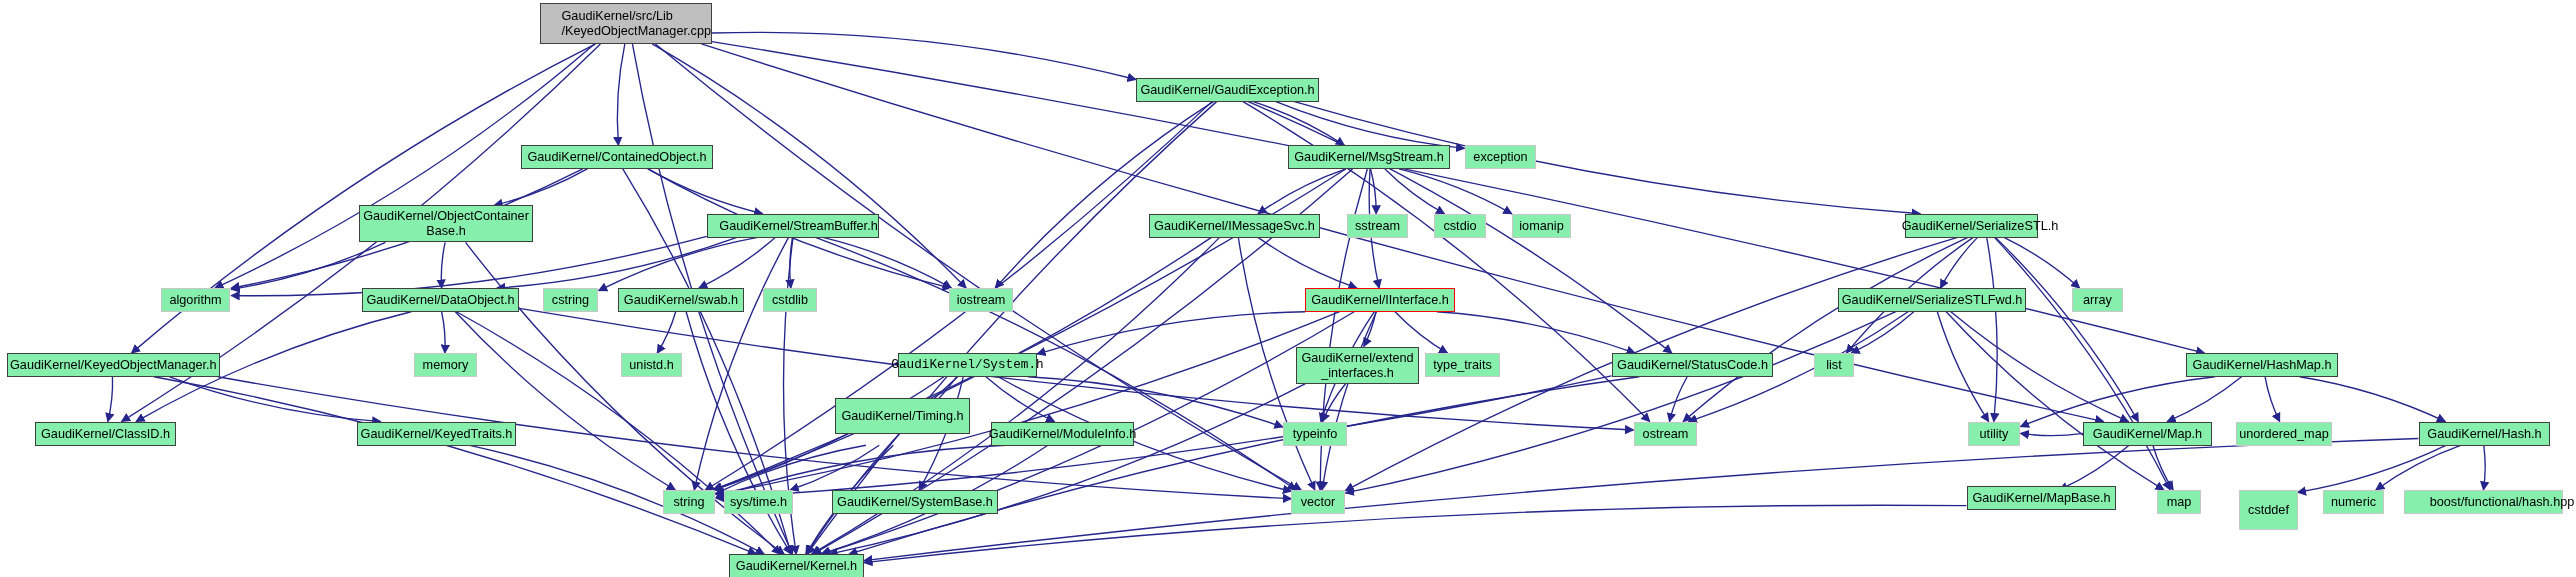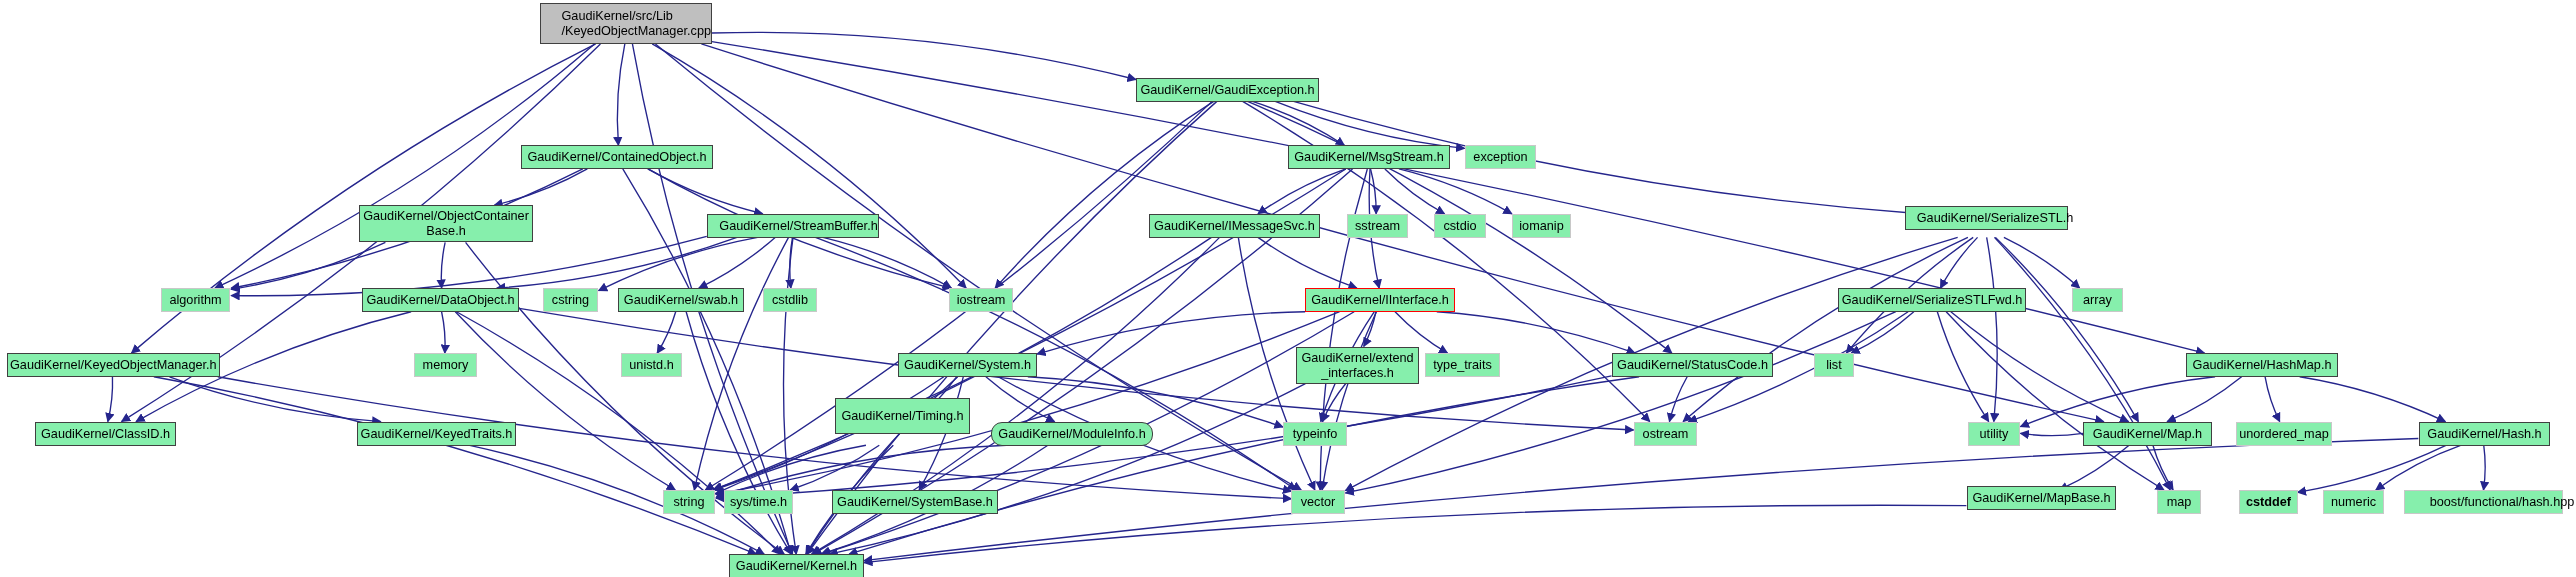--- a/index.html
+++ b/index.html
@@ -195,55 +195,55 @@
       <div class="node hdr" style="left: 521px; top: 145px; width: 192px; height: 24px;"><span class="lbl">GaudiKernel/ContainedObject.h</span></div>
       <div class="node hdr" style="left: 1288px; top: 145px; width: 162px; height: 24px;"><span class="lbl">GaudiKernel/MsgStream.h</span></div>
       <div class="node ext" style="left: 1465px; top: 145px; width: 71px; height: 24px;"><span class="lbl">exception</span></div>
       <div class="node hdr" style="left: 359px; top: 205px; width: 174px; height: 37px;"><span class="lbl">GaudiKernel/ObjectContainer
 Base.h</span></div>
       <div class="node hdr" style="left: 707px; top: 214px; width: 172px; height: 24px; padding-left: 11px;"><span class="lbl">GaudiKernel/StreamBuffer.h</span></div>
       <div class="node hdr" style="left: 1149px; top: 214px; width: 171px; height: 24px;"><span class="lbl">GaudiKernel/IMessageSvc.h</span></div>
       <div class="node ext" style="left: 1347px; top: 214px; width: 61px; height: 24px;"><span class="lbl">sstream</span></div>
       <div class="node ext" style="left: 1434px; top: 214px; width: 52px; height: 24px;"><span class="lbl">cstdio</span></div>
       <div class="node ext" style="left: 1512px; top: 214px; width: 59px; height: 24px;"><span class="lbl">iomanip</span></div>
-      <div class="node hdr" style="left: 1905px; top: 206px; width: 163px; height: 24px; padding-left: 17px;"><span class="lbl">GaudiKernel/SerializeSTL.h</span></div>
+      <div class="node hdr" style="left: 1905px; top: 214px; width: 133px; height: 24px; padding-left: 17px;"><span class="lbl">GaudiKernel/SerializeSTL.h</span></div>
       <div class="node ext" style="left: 161px; top: 288px; width: 69px; height: 24px;"><span class="lbl">algorithm</span></div>
       <div class="node hdr" style="left: 362px; top: 288px; width: 157px; height: 24px;"><span class="lbl">GaudiKernel/DataObject.h</span></div>
       <div class="node ext" style="left: 543px; top: 288px; width: 55px; height: 24px;"><span class="lbl">cstring</span></div>
       <div class="node hdr" style="left: 618px; top: 288px; width: 126px; height: 24px;"><span class="lbl">GaudiKernel/swab.h</span></div>
       <div class="node ext" style="left: 763px; top: 288px; width: 54px; height: 24px;"><span class="lbl">cstdlib</span></div>
       <div class="node ext" style="left: 949px; top: 288px; width: 64px; height: 24px;"><span class="lbl">iostream</span></div>
       <div class="node cur" style="left: 1305px; top: 288px; width: 150px; height: 24px;"><span class="lbl">GaudiKernel/IInterface.h</span></div>
       <div class="node hdr" style="left: 1838px; top: 288px; width: 188px; height: 24px;"><span class="lbl">GaudiKernel/SerializeSTLFwd.h</span></div>
       <div class="node ext" style="left: 2072px; top: 288px; width: 51px; height: 24px;"><span class="lbl">array</span></div>
       <div class="node hdr" style="left: 6.8px; top: 353px; width: 213px; height: 24px;"><span class="lbl">GaudiKernel/KeyedObjectManager.h</span></div>
       <div class="node ext" style="left: 414px; top: 353px; width: 63px; height: 24px;"><span class="lbl">memory</span></div>
       <div class="node ext" style="left: 621px; top: 353px; width: 61px; height: 24px;"><span class="lbl">unistd.h</span></div>
-      <div class="node hdr" style="left: 898px; top: 353px; width: 139px; height: 24px;"><span class="lbl">GaudiKernel/System.h</span></div>
+      <div class="node hdr" style="left: 898px; top: 353px; width: 139px; height: 24px; font-family: Liberation Mono, monospace;"><span class="lbl">GaudiKernel/System.h</span></div>
       <div class="node hdr" style="left: 1296px; top: 347px; width: 123px; height: 37px;"><span class="lbl">GaudiKernel/extend
 _interfaces.h</span></div>
       <div class="node ext" style="left: 1425px; top: 353px; width: 75px; height: 24px;"><span class="lbl">type_traits</span></div>
       <div class="node hdr" style="left: 1612px; top: 353px; width: 161px; height: 24px;"><span class="lbl">GaudiKernel/StatusCode.h</span></div>
       <div class="node ext" style="left: 1814px; top: 353px; width: 40px; height: 24px;"><span class="lbl">list</span></div>
       <div class="node hdr" style="left: 2186px; top: 353px; width: 152px; height: 24px;"><span class="lbl">GaudiKernel/HashMap.h</span></div>
       <div class="node hdr" style="left: 35px; top: 422px; width: 141px; height: 24px;"><span class="lbl">GaudiKernel/ClassID.h</span></div>
       <div class="node hdr" style="left: 357px; top: 422px; width: 159px; height: 24px;"><span class="lbl">GaudiKernel/KeyedTraits.h</span></div>
       <div class="node hdr" style="left: 835px; top: 398px; width: 135px; height: 36px; text-align: right;"><span class="lbl">GaudiKernel/Timing.h</span></div>
-      <div class="node hdr" style="left: 991px; top: 422px; width: 162px; height: 24px; border-radius: 11px;"><span class="lbl">GaudiKernel/ModuleInfo.h</span></div>
+      <div class="node hdr" style="left: 991px; top: 422px; width: 143px; height: 24px;"><span class="lbl">GaudiKernel/ModuleInfo.h</span></div>
       <div class="node ext" style="left: 1283px; top: 422px; width: 64px; height: 24px;"><span class="lbl">typeinfo</span></div>
       <div class="node ext" style="left: 1634px; top: 422px; width: 63px; height: 24px;"><span class="lbl">ostream</span></div>
       <div class="node ext" style="left: 1968px; top: 422px; width: 52px; height: 24px;"><span class="lbl">utility</span></div>
       <div class="node hdr" style="left: 2083px; top: 422px; width: 129px; height: 24px;"><span class="lbl">GaudiKernel/Map.h</span></div>
       <div class="node ext" style="left: 2236px; top: 422px; width: 96px; height: 24px;"><span class="lbl">unordered_map</span></div>
       <div class="node hdr" style="left: 2419px; top: 422px; width: 131px; height: 24px;"><span class="lbl">GaudiKernel/Hash.h</span></div>
       <div class="node ext" style="left: 663px; top: 490px; width: 52px; height: 24px;"><span class="lbl">string</span></div>
       <div class="node ext" style="left: 724px; top: 490px; width: 69px; height: 24px; text-align: center;"><span class="lbl">sys/time.h</span></div>
       <div class="node hdr" style="left: 832px; top: 490px; width: 166px; height: 24px;"><span class="lbl">GaudiKernel/SystemBase.h</span></div>
       <div class="node ext" style="left: 1291px; top: 490px; width: 54px; height: 24px;"><span class="lbl">vector</span></div>
       <div class="node hdr" style="left: 1967px; top: 486px; width: 149px; height: 24px;"><span class="lbl">GaudiKernel/MapBase.h</span></div>
       <div class="node ext" style="left: 2157px; top: 490px; width: 44px; height: 24px;"><span class="lbl">map</span></div>
-      <div class="node ext" style="left: 2239px; top: 490px; width: 59px; height: 24px; font-weight: bold;"><span class="lbl">cstddef</span></div>
+      <div class="node ext" style="left: 2239px; top: 490px; width: 59px; height: 40px;"><span class="lbl">cstddef</span></div>
       <div class="node ext" style="left: 2323px; top: 490px; width: 61px; height: 24px;"><span class="lbl">numeric</span></div>
       <div class="node ext" style="left: 2404px; top: 490px; width: 159px; height: 24px; padding-left: 37px;"><span class="lbl">boost/functional/hash.hpp</span></div>
       <div class="node hdr" style="left: 729px; top: 554px; width: 135px; height: 24px;"><span class="lbl">GaudiKernel/Kernel.h</span></div>
     </div>
 </div>
 
 
 </body></html>

